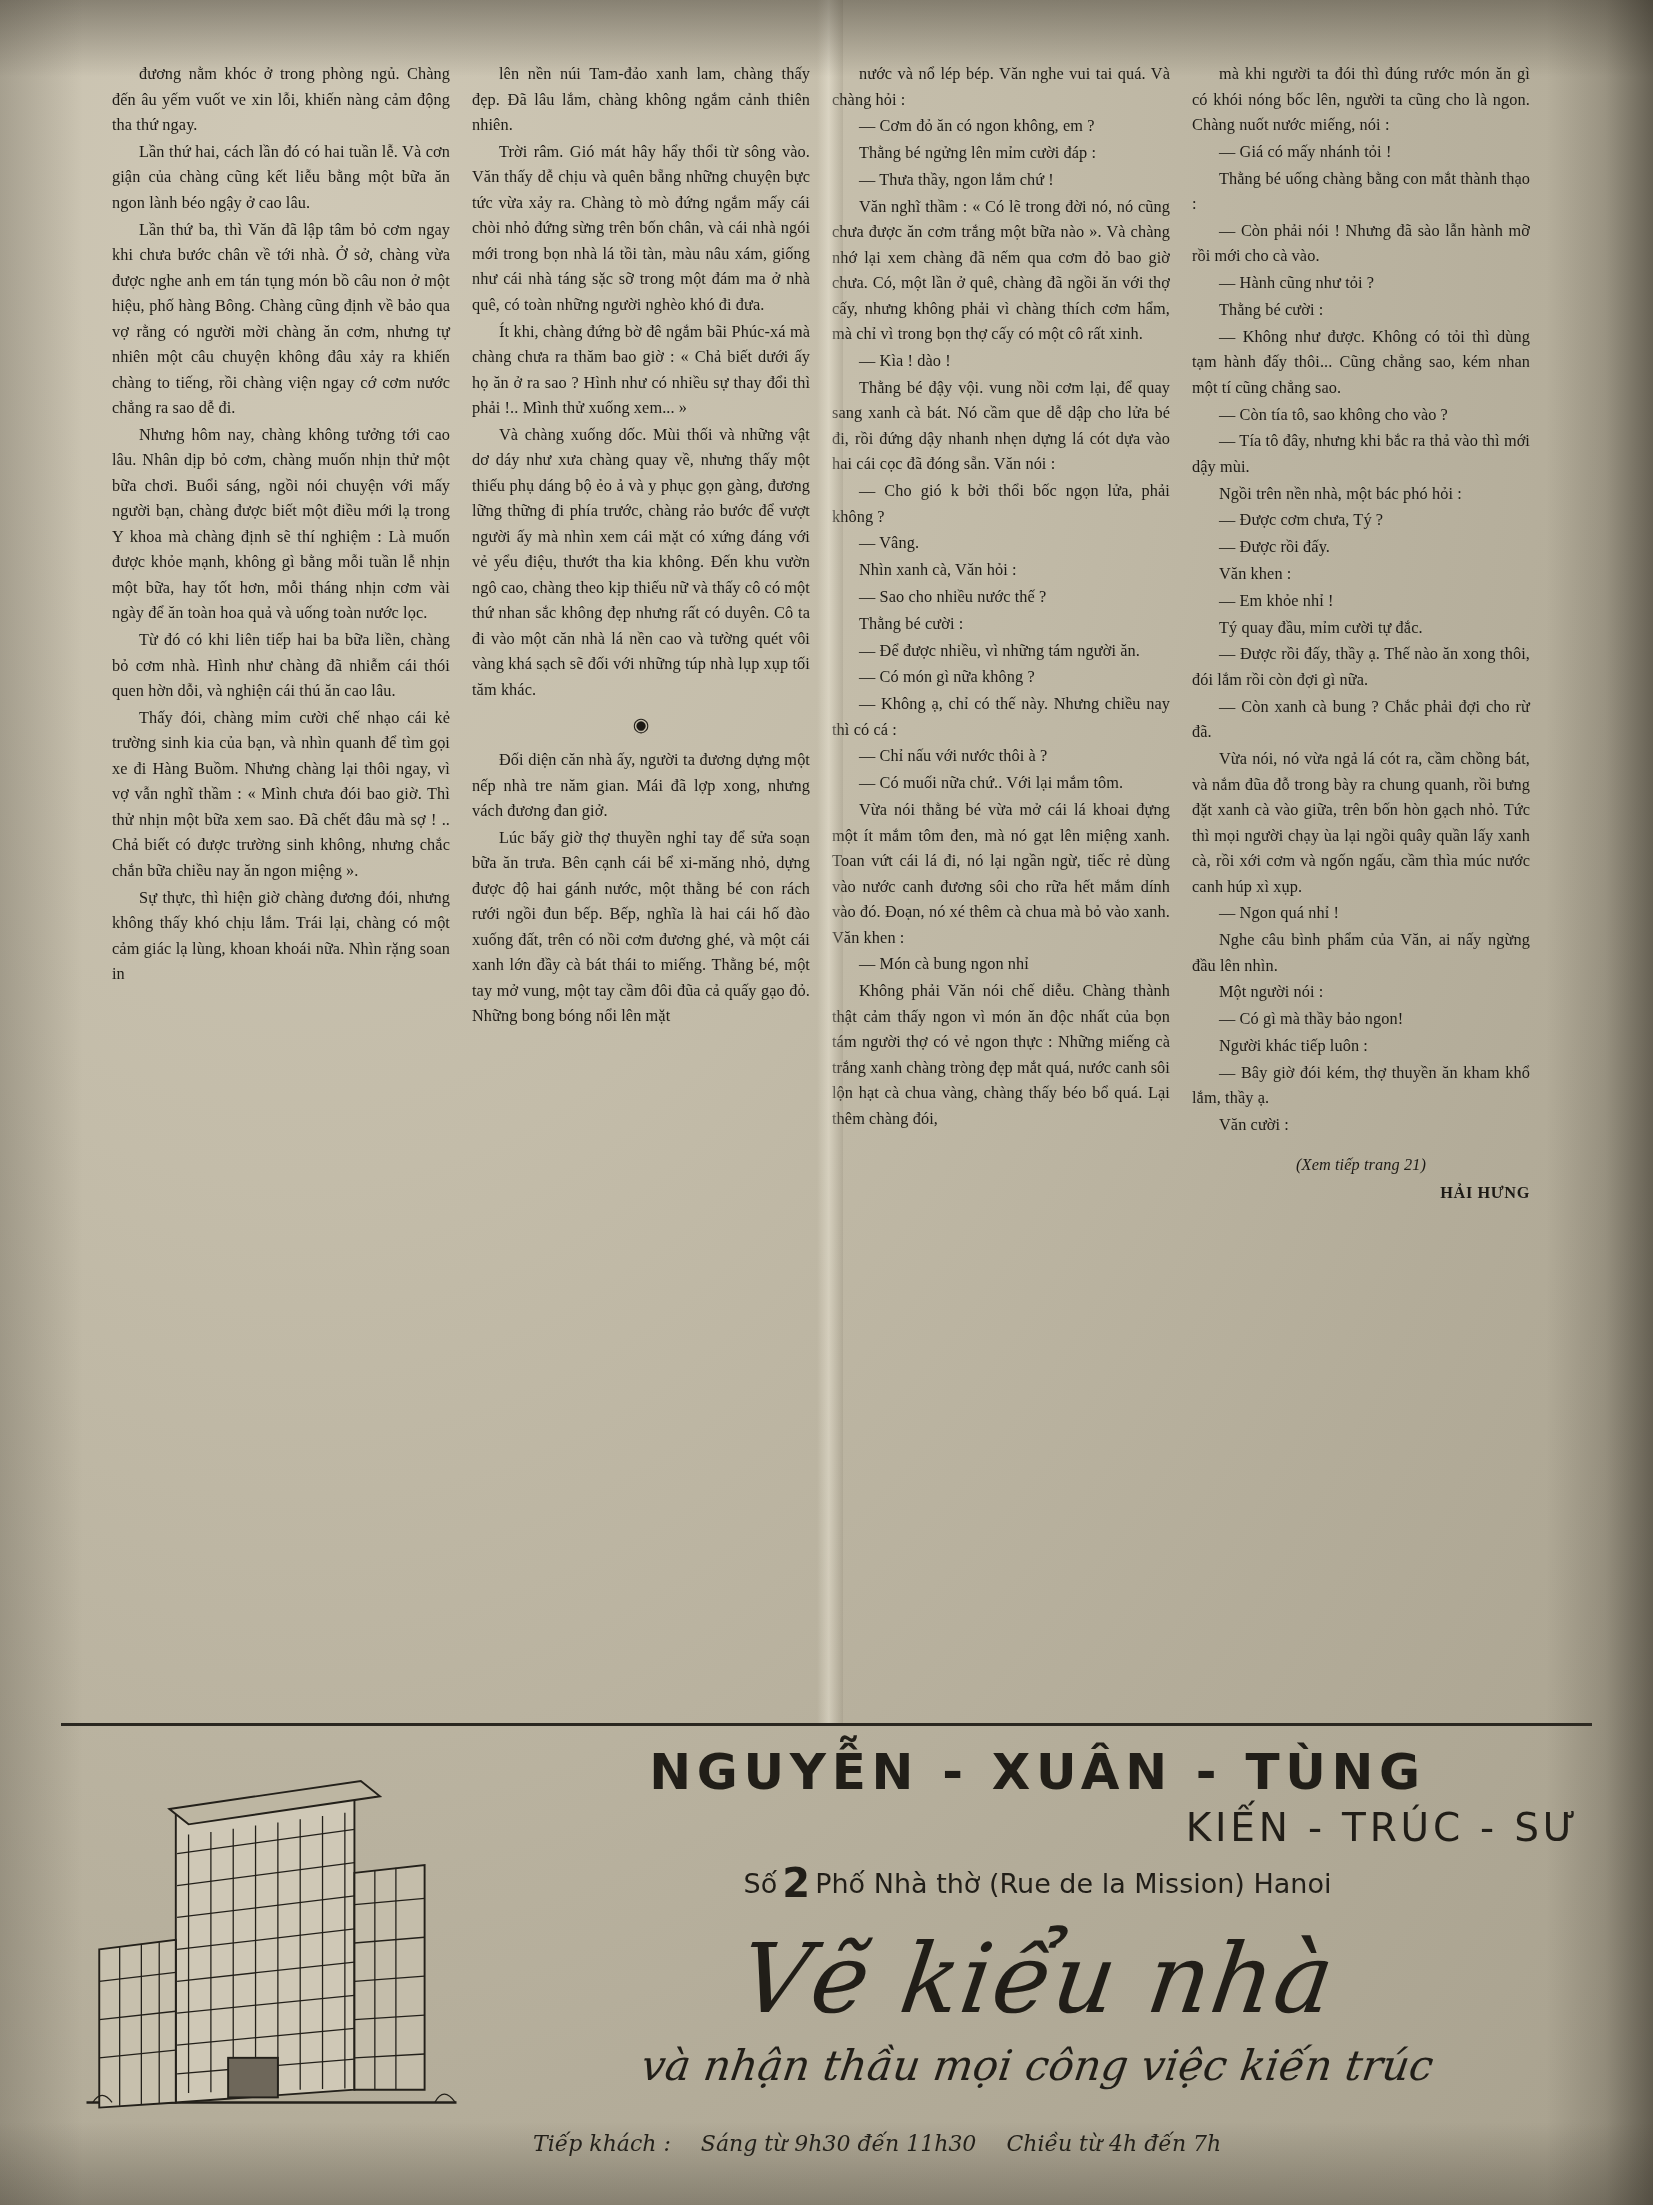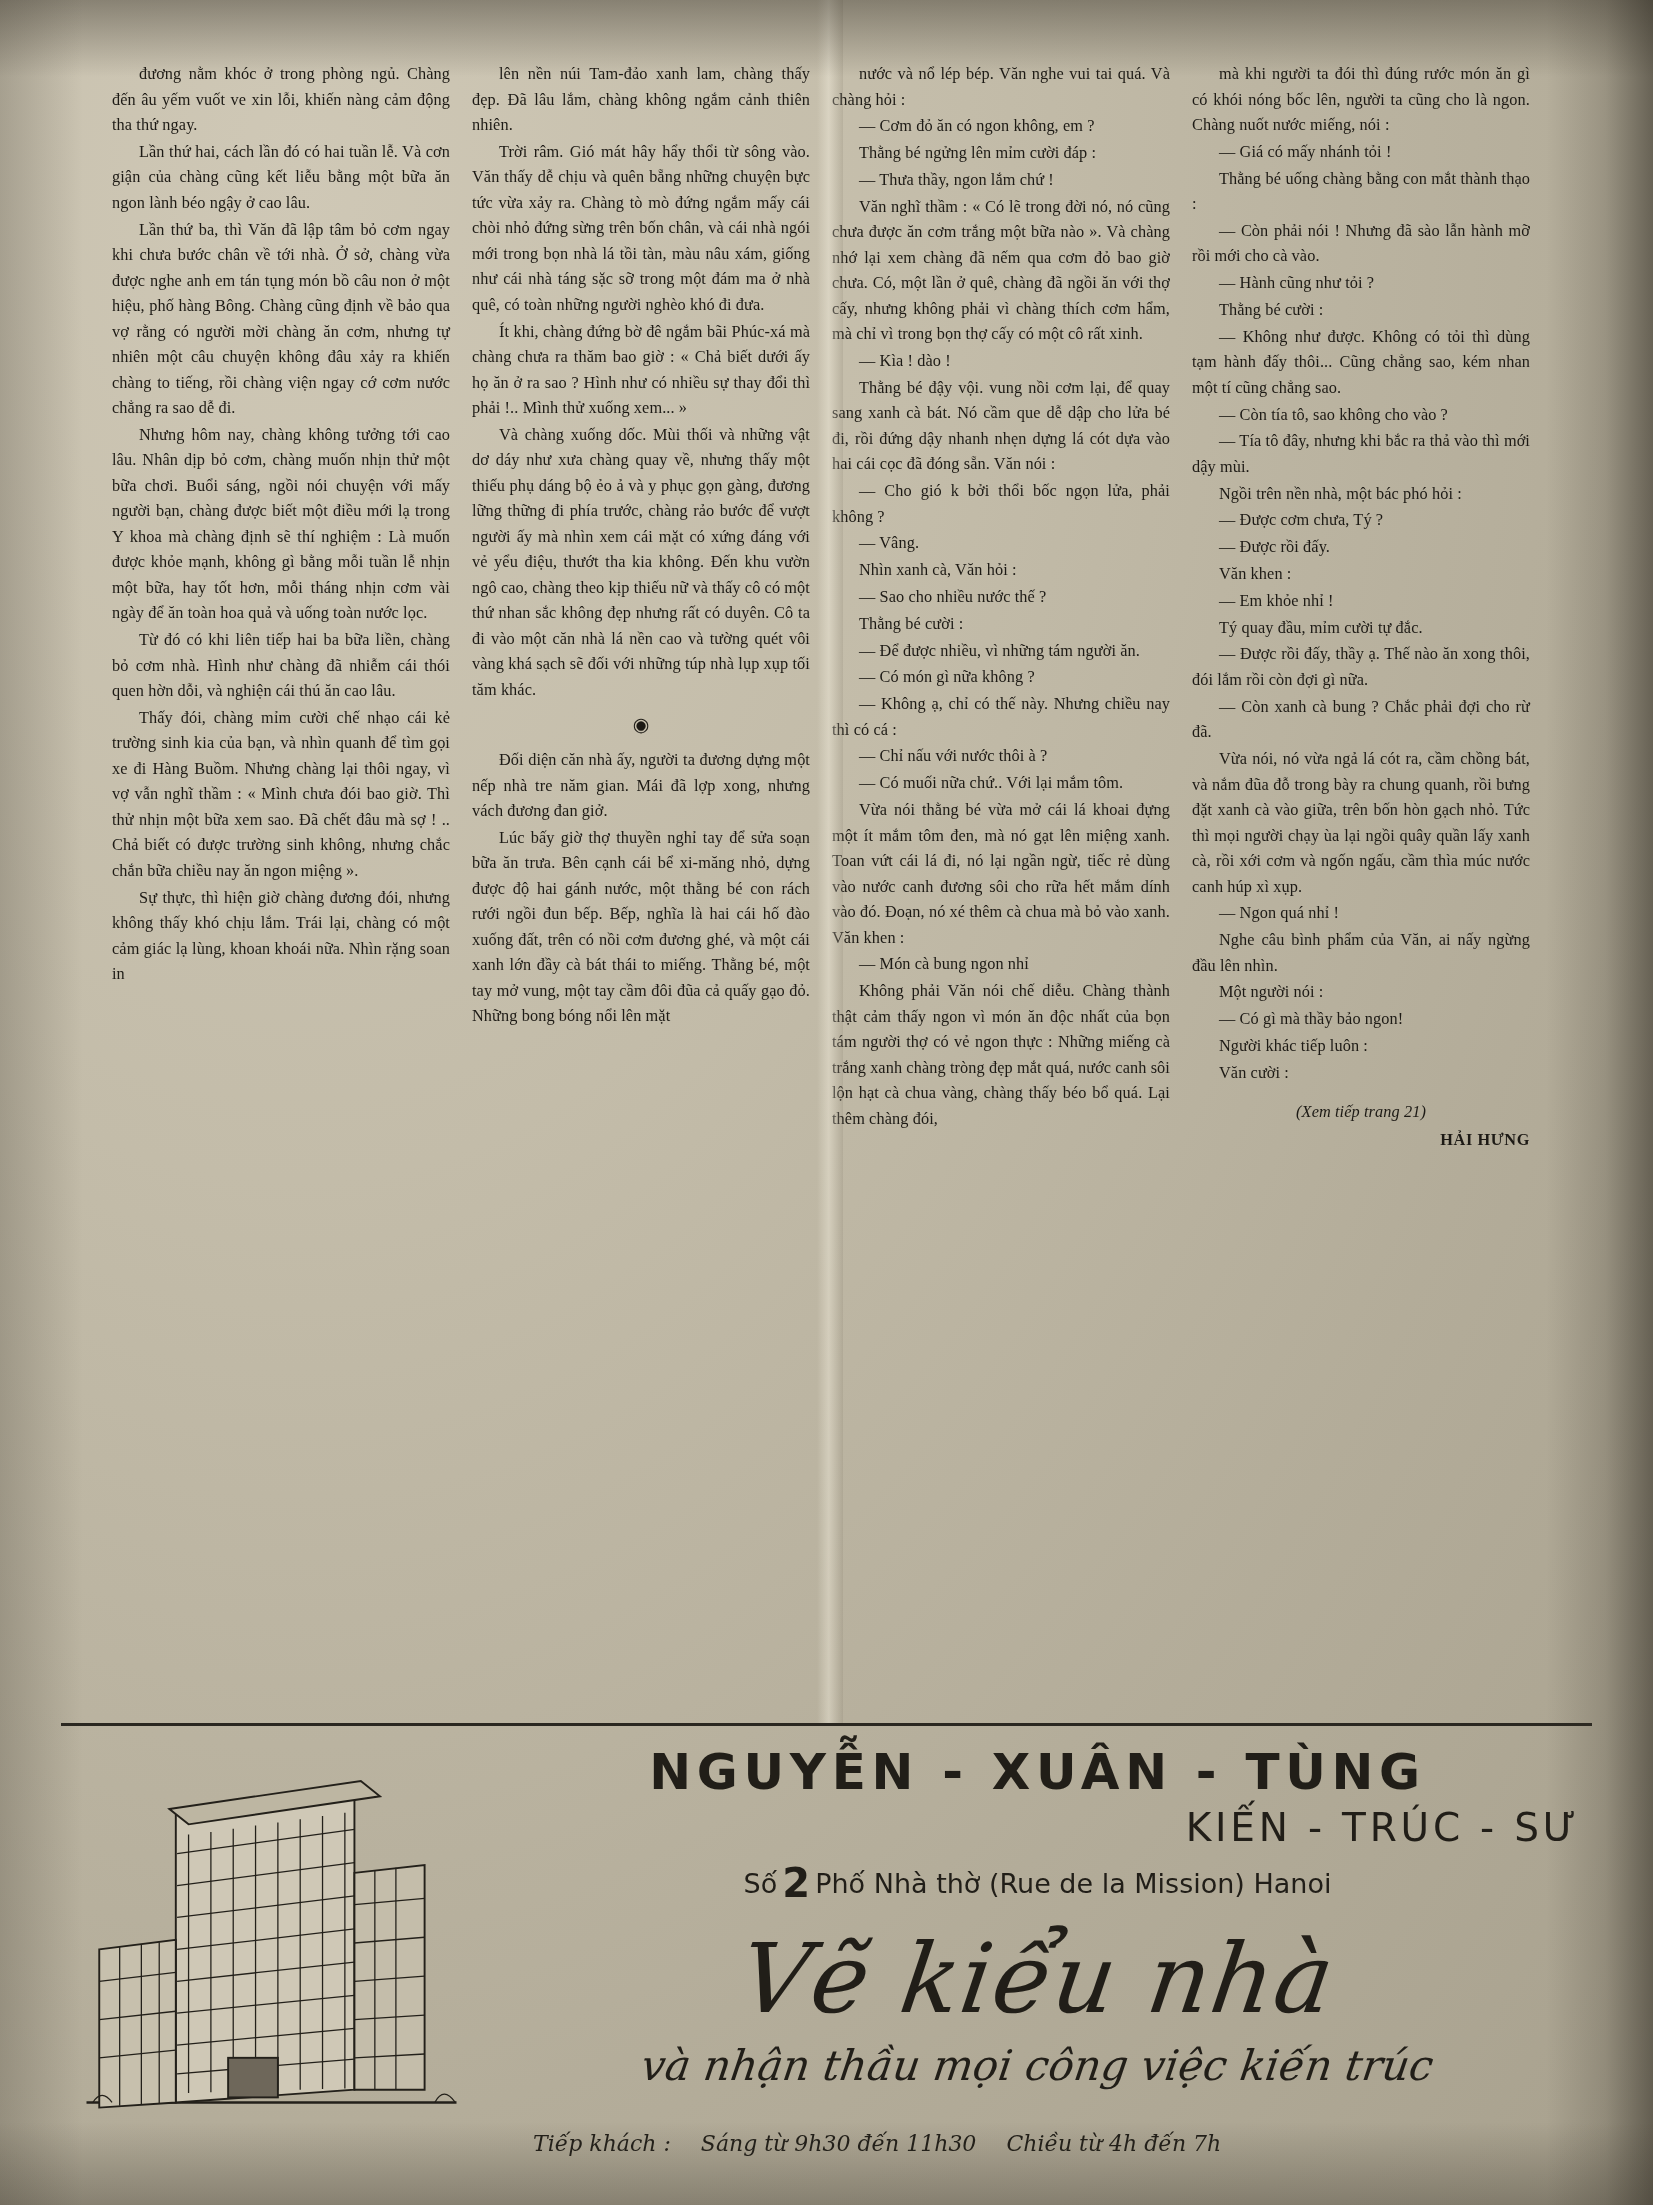--- a/index.html
+++ b/index.html
@@ -251,20 +251,21 @@
       <p class="dash">— Em khỏe nhỉ !</p>
       <p>Tý quay đầu, mỉm cười tự đắc.</p>
       <p class="dash">— Được rồi đấy, thầy ạ. Thế nào ăn xong thôi, đói lắm rồi còn đợi gì nữa.</p>
       <p class="dash">— Còn xanh cà bung ? Chắc phải đợi cho rừ đã.</p>
       <p>Vừa nói, nó vừa ngả lá cót ra, cầm chồng bát, và nắm đũa đỗ trong bày ra chung quanh, rồi bưng đặt xanh cà vào giữa, trên bốn hòn gạch nhỏ. Tức thì mọi người chạy ùa lại ngồi quây quần lấy xanh cà, rồi xới cơm và ngốn ngấu, cầm thìa múc nước canh húp xì xụp.</p>
       <p class="dash">— Ngon quá nhỉ !</p>
       <p>Nghe câu bình phẩm của Văn, ai nấy ngừng đầu lên nhìn.</p>
       <p>Một người nói :</p>
       <p class="dash">— Có gì mà thầy bảo ngon!</p>
       <p>Người khác tiếp luôn :</p>
+      <p class="dash">— Bây giờ đói kém, thợ thuyền ăn kham khổ lắm, thầy ạ.</p>
       <p>Văn cười :</p>
 
       <div class="cont-note">(Xem tiếp trang 21)</div>
       <div class="sign">HẢI HƯNG</div>
     </div>
 
   </div>
 
   <div class="ad">
     <div class="ad-rule"></div>

